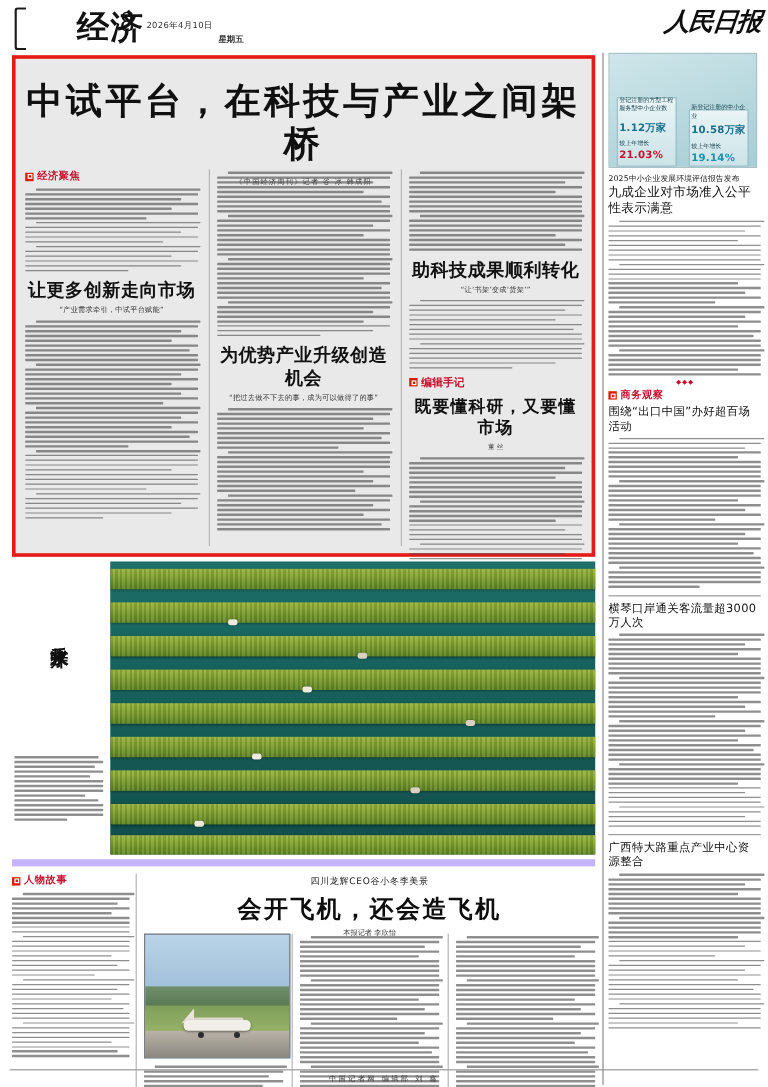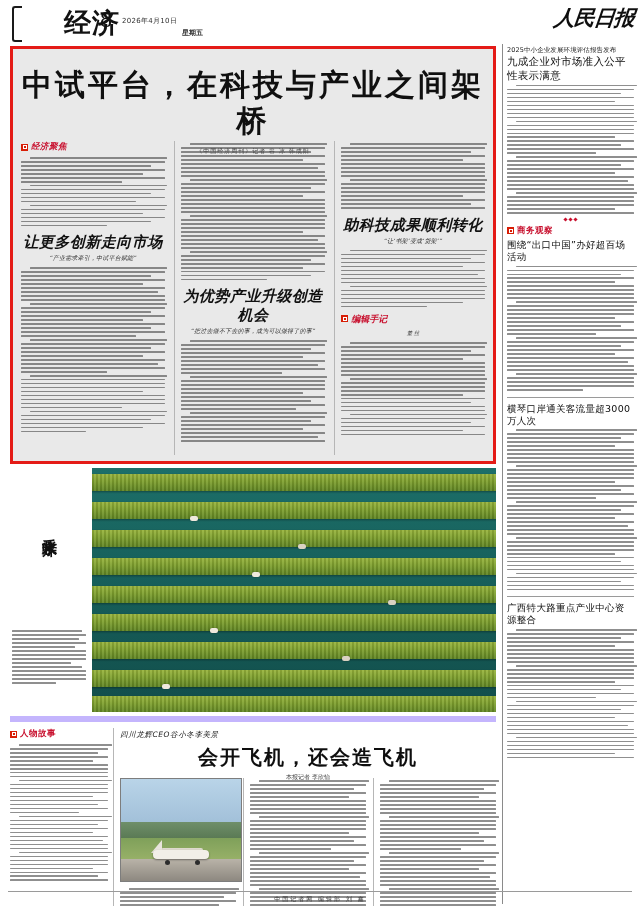--- a/index.html
+++ b/index.html
@@ -19,21 +19,21 @@
   .left-pane{position:absolute;left:8px;top:0;width:490px;height:860px;}
   .right-pane{position:absolute;left:502px;top:0;width:132px;height:860px;border-left:1px solid #8a8a8a;padding-left:4px;box-sizing:border-box;}
 
   
   .lead-box{position:absolute;left:2px;top:2px;width:486px;height:418px;border:3px solid #e41b17;background:#e9e9e9;box-sizing:border-box;}
   .lead-inner{position:absolute;left:0;top:0;right:0;bottom:0;padding:6px 0;box-sizing:border-box;}
   .lead-title{text-align:center;font-size:30px;font-weight:bold;letter-spacing:3px;color:#101010;margin:12px 0 0 0;line-height:1.2;font-family:"DejaVu Sans","Liberation Sans",sans-serif;}
   .lead-byline{text-align:center;font-size:6px;color:#3a3a3a;margin-top:8px;letter-spacing:1px;}
 
   
-  .cols{position:absolute;left:8px;top:92px;right:8px;bottom:6px;display:flex;gap:9px;font-style:italic;}
+  .cols{position:absolute;left:8px;top:92px;right:8px;bottom:6px;display:flex;gap:9px;}
   .col{flex:1;position:relative;}
   .col + .col{border-left:1px solid #b6b6b6;padding-left:6px;}
 
   .tagline{display:flex;align-items:center;gap:3px;margin-bottom:4px;}
   .tag-sq{width:7px;height:7px;background:#d81e06;display:inline-block;position:relative;}
   .tag-sq:after{content:"";position:absolute;left:1.5px;top:1.5px;width:4px;height:4px;border:1px solid #fff;box-sizing:border-box;}
   .tag-txt{font-size:8.5px;font-weight:bold;color:#c8102e;letter-spacing:.5px;}
 
   .sub-h{font-size:15px;font-weight:bold;text-align:center;letter-spacing:.5px;color:#111;margin:7px 0 2px;}
   .sub-q{font-size:6px;text-align:center;color:#333;margin-bottom:4px;letter-spacing:.2px;}
@@ -59,21 +59,21 @@
   .worker{position:absolute;width:8px;height:5px;background:#efe9dd;border-radius:2px;box-shadow:0 0 1px rgba(0,0,0,.5);}
   .worker.b{background:#d9d2c2;}
   .photo-caption{position:absolute;left:0;top:48px;width:78px;text-align:center;}
   .pc-big{font-size:15px;font-weight:bold;line-height:1.25;letter-spacing:1px;color:#111;writing-mode:vertical-rl;text-orientation:upright;display:inline-block;}
   .pc-body{position:absolute;left:2px;top:160px;width:74px;}
 
   
   .bottom{position:absolute;left:2px;top:672px;width:486px;height:186px;border-top:6px solid #c4b5fd;}
   .b-left{position:absolute;left:0;top:6px;width:104px;border-right:1px solid #b6b6b6;padding-right:5px;box-sizing:border-box;height:178px;}
   .b-main{position:absolute;left:110px;top:4px;width:376px;height:180px;}
-  .b-shoulder{font-size:7.5px;text-align:left;color:#222;letter-spacing:.6px;margin-top:4px;font-style:italic;}
+  .b-shoulder{font-size:7.5px;text-align:center;color:#222;letter-spacing:.6px;margin-top:4px;}
   .b-title{font-size:20px;font-weight:bold;text-align:center;letter-spacing:2px;color:#0e0e0e;margin:4px 0 2px;}
   .b-byline{font-size:6px;text-align:center;color:#3a3a3a;margin-bottom:4px;}
   .b-cols{position:absolute;left:0;top:52px;right:0;bottom:0;display:flex;gap:7px;}
   .plane-photo{position:absolute;left:0;top:0;width:122px;height:104px;overflow:hidden;background:#8fb2d8;border:1px solid #7d7d7d;box-sizing:border-box;}
   .sky{position:absolute;left:0;top:0;width:100%;height:52%;background:linear-gradient(180deg,#b9d4e8 0%,#9dbcd6 100%);}
   .hills{position:absolute;left:0;top:42%;width:100%;height:20%;background:linear-gradient(180deg,#6f8f6a,#55744f);}
   .grass{position:absolute;left:0;top:58%;width:100%;height:24%;background:linear-gradient(180deg,#7fa05a,#9bb36a);}
   .tarmac{position:absolute;left:0;bottom:0;width:100%;height:22%;background:linear-gradient(180deg,#b9b3a8,#8d8880);}
   .plane-body{position:absolute;left:32px;bottom:22px;width:56px;height:9px;background:#f2efe8;border-radius:4px;box-shadow:0 1px 2px rgba(0,0,0,.4);}
   .plane-tail{position:absolute;left:30px;bottom:28px;width:11px;height:13px;background:#e8e4dc;clip-path:polygon(0 100%,100% 100%,100% 0);}
@@ -301,20 +301,21 @@
               <div class="ln s88"></div>
             <div class="ln s100"></div>
               <div class="ln s85"></div>
               <div class="ln s60"></div>
           </div>
 
           <div class="editor-head">
             <span class="tag-sq"></span>
             <span>编辑手记</span>
           </div>
+          <div class="editor-title">既要懂科研，又要懂市场</div>
           <div class="editor-sign">董  丝</div>
           <div class="lines">
             <div class="ln s95 i"></div>
               <div class="ln s100"></div>
               <div class="ln s90"></div>
             <div class="ln s100"></div>
               <div class="ln s85"></div>
               <div class="ln s100"></div>
             <div class="ln s92"></div>
               <div class="ln s100"></div>
@@ -526,20 +527,32 @@
             </div>
           </div>
         </div>
       </div>
     </div>
 
   </div>
 
   <div class="right-pane">
 
+    <div class="rs-chart">
+      <div class="bar" style="left:6px;width:50px;height:58px;"></div>
+      <div class="bar" style="left:66px;width:50px;height:48px;"></div>
+      <div class="rs-lab" style="left:8px;top:36px;width:46px;">登记注册的方型工程服务型中小企业数</div>
+      <div class="rs-num" style="left:8px;top:56px;">1.12万家</div>
+      <div class="rs-lab" style="left:8px;top:72px;">较上年增长</div>
+      <div class="rs-num" style="left:8px;top:80px;color:#c8102e;">21.03%</div>
+      <div class="rs-lab" style="left:68px;top:42px;width:46px;">新登记注册的中小企业</div>
+      <div class="rs-num" style="left:68px;top:58px;">10.58万家</div>
+      <div class="rs-lab" style="left:68px;top:74px;">较上年增长</div>
+      <div class="rs-num" style="left:68px;top:82px;color:#1b8fb0;">19.14%</div>
+    </div>
 
     <div class="rs-kicker">2025中小企业发展环境评估报告发布</div>
     <div class="rs-head">九成企业对市场准入公平性表示满意</div>
     <div class="lines">
       <div class="ln s95 i"></div>
         <div class="ln s100"></div>
         <div class="ln s90"></div>
       <div class="ln s100"></div>
         <div class="ln s85"></div>
         <div class="ln s100"></div>

